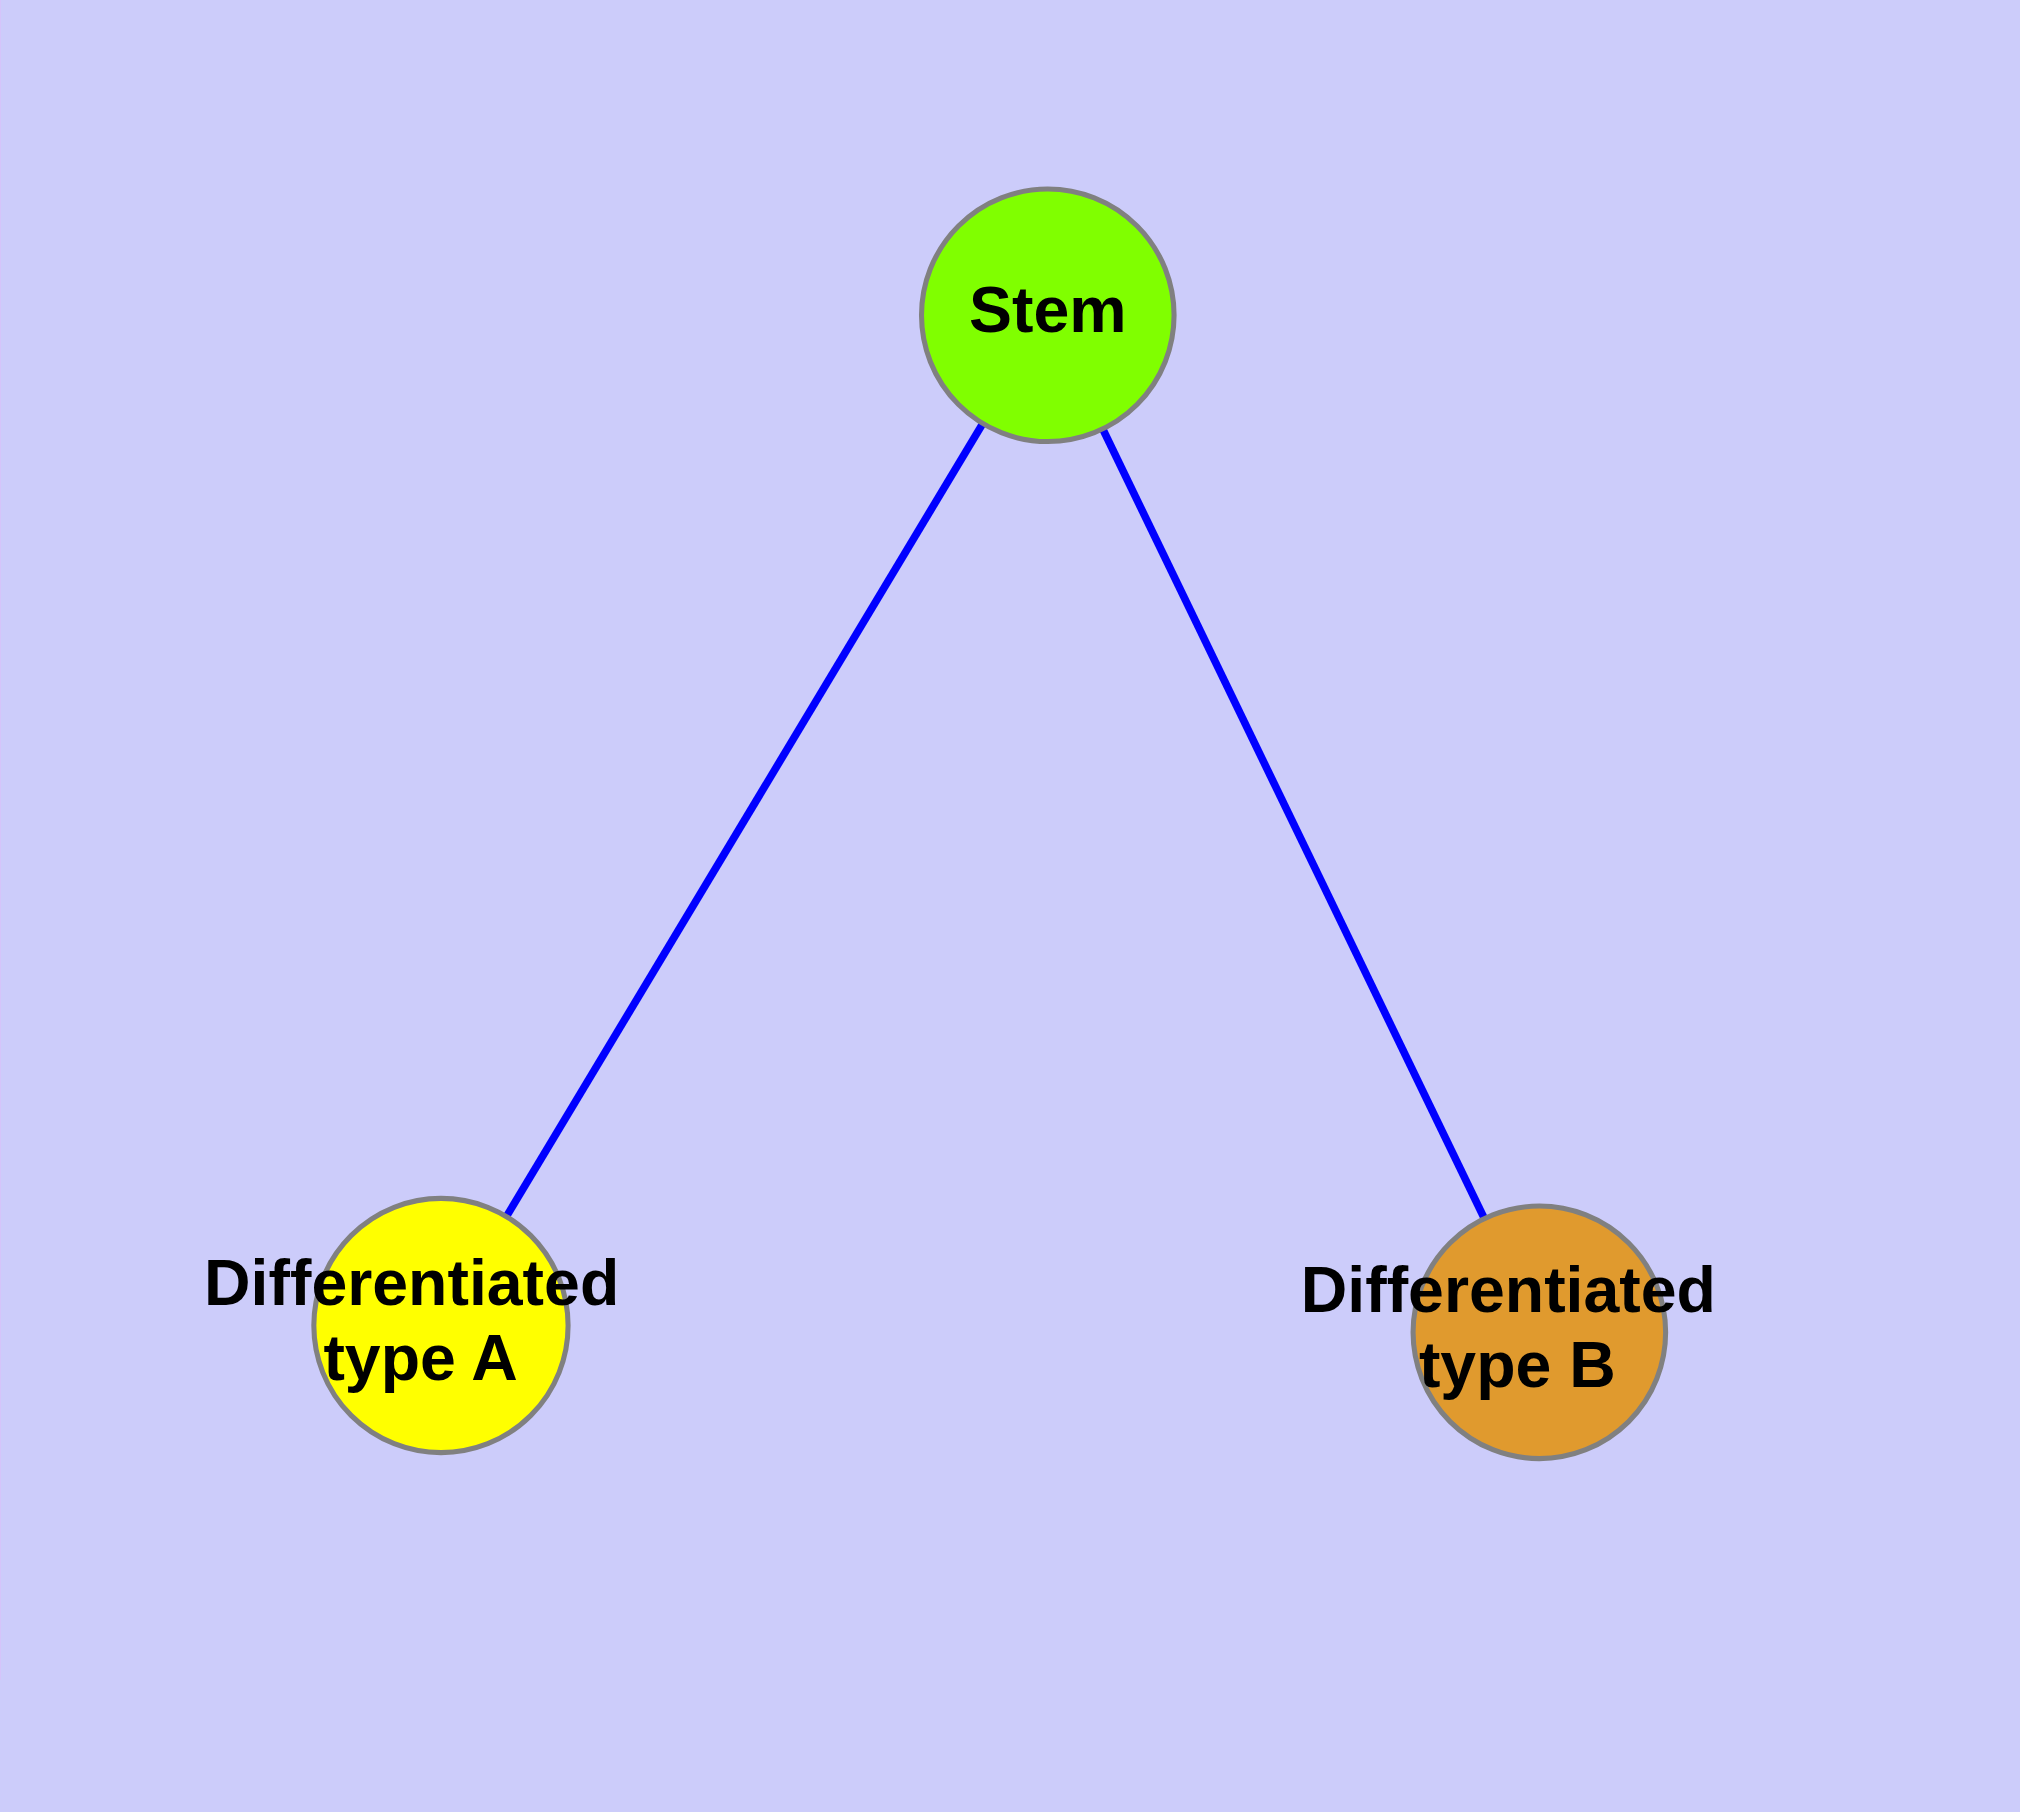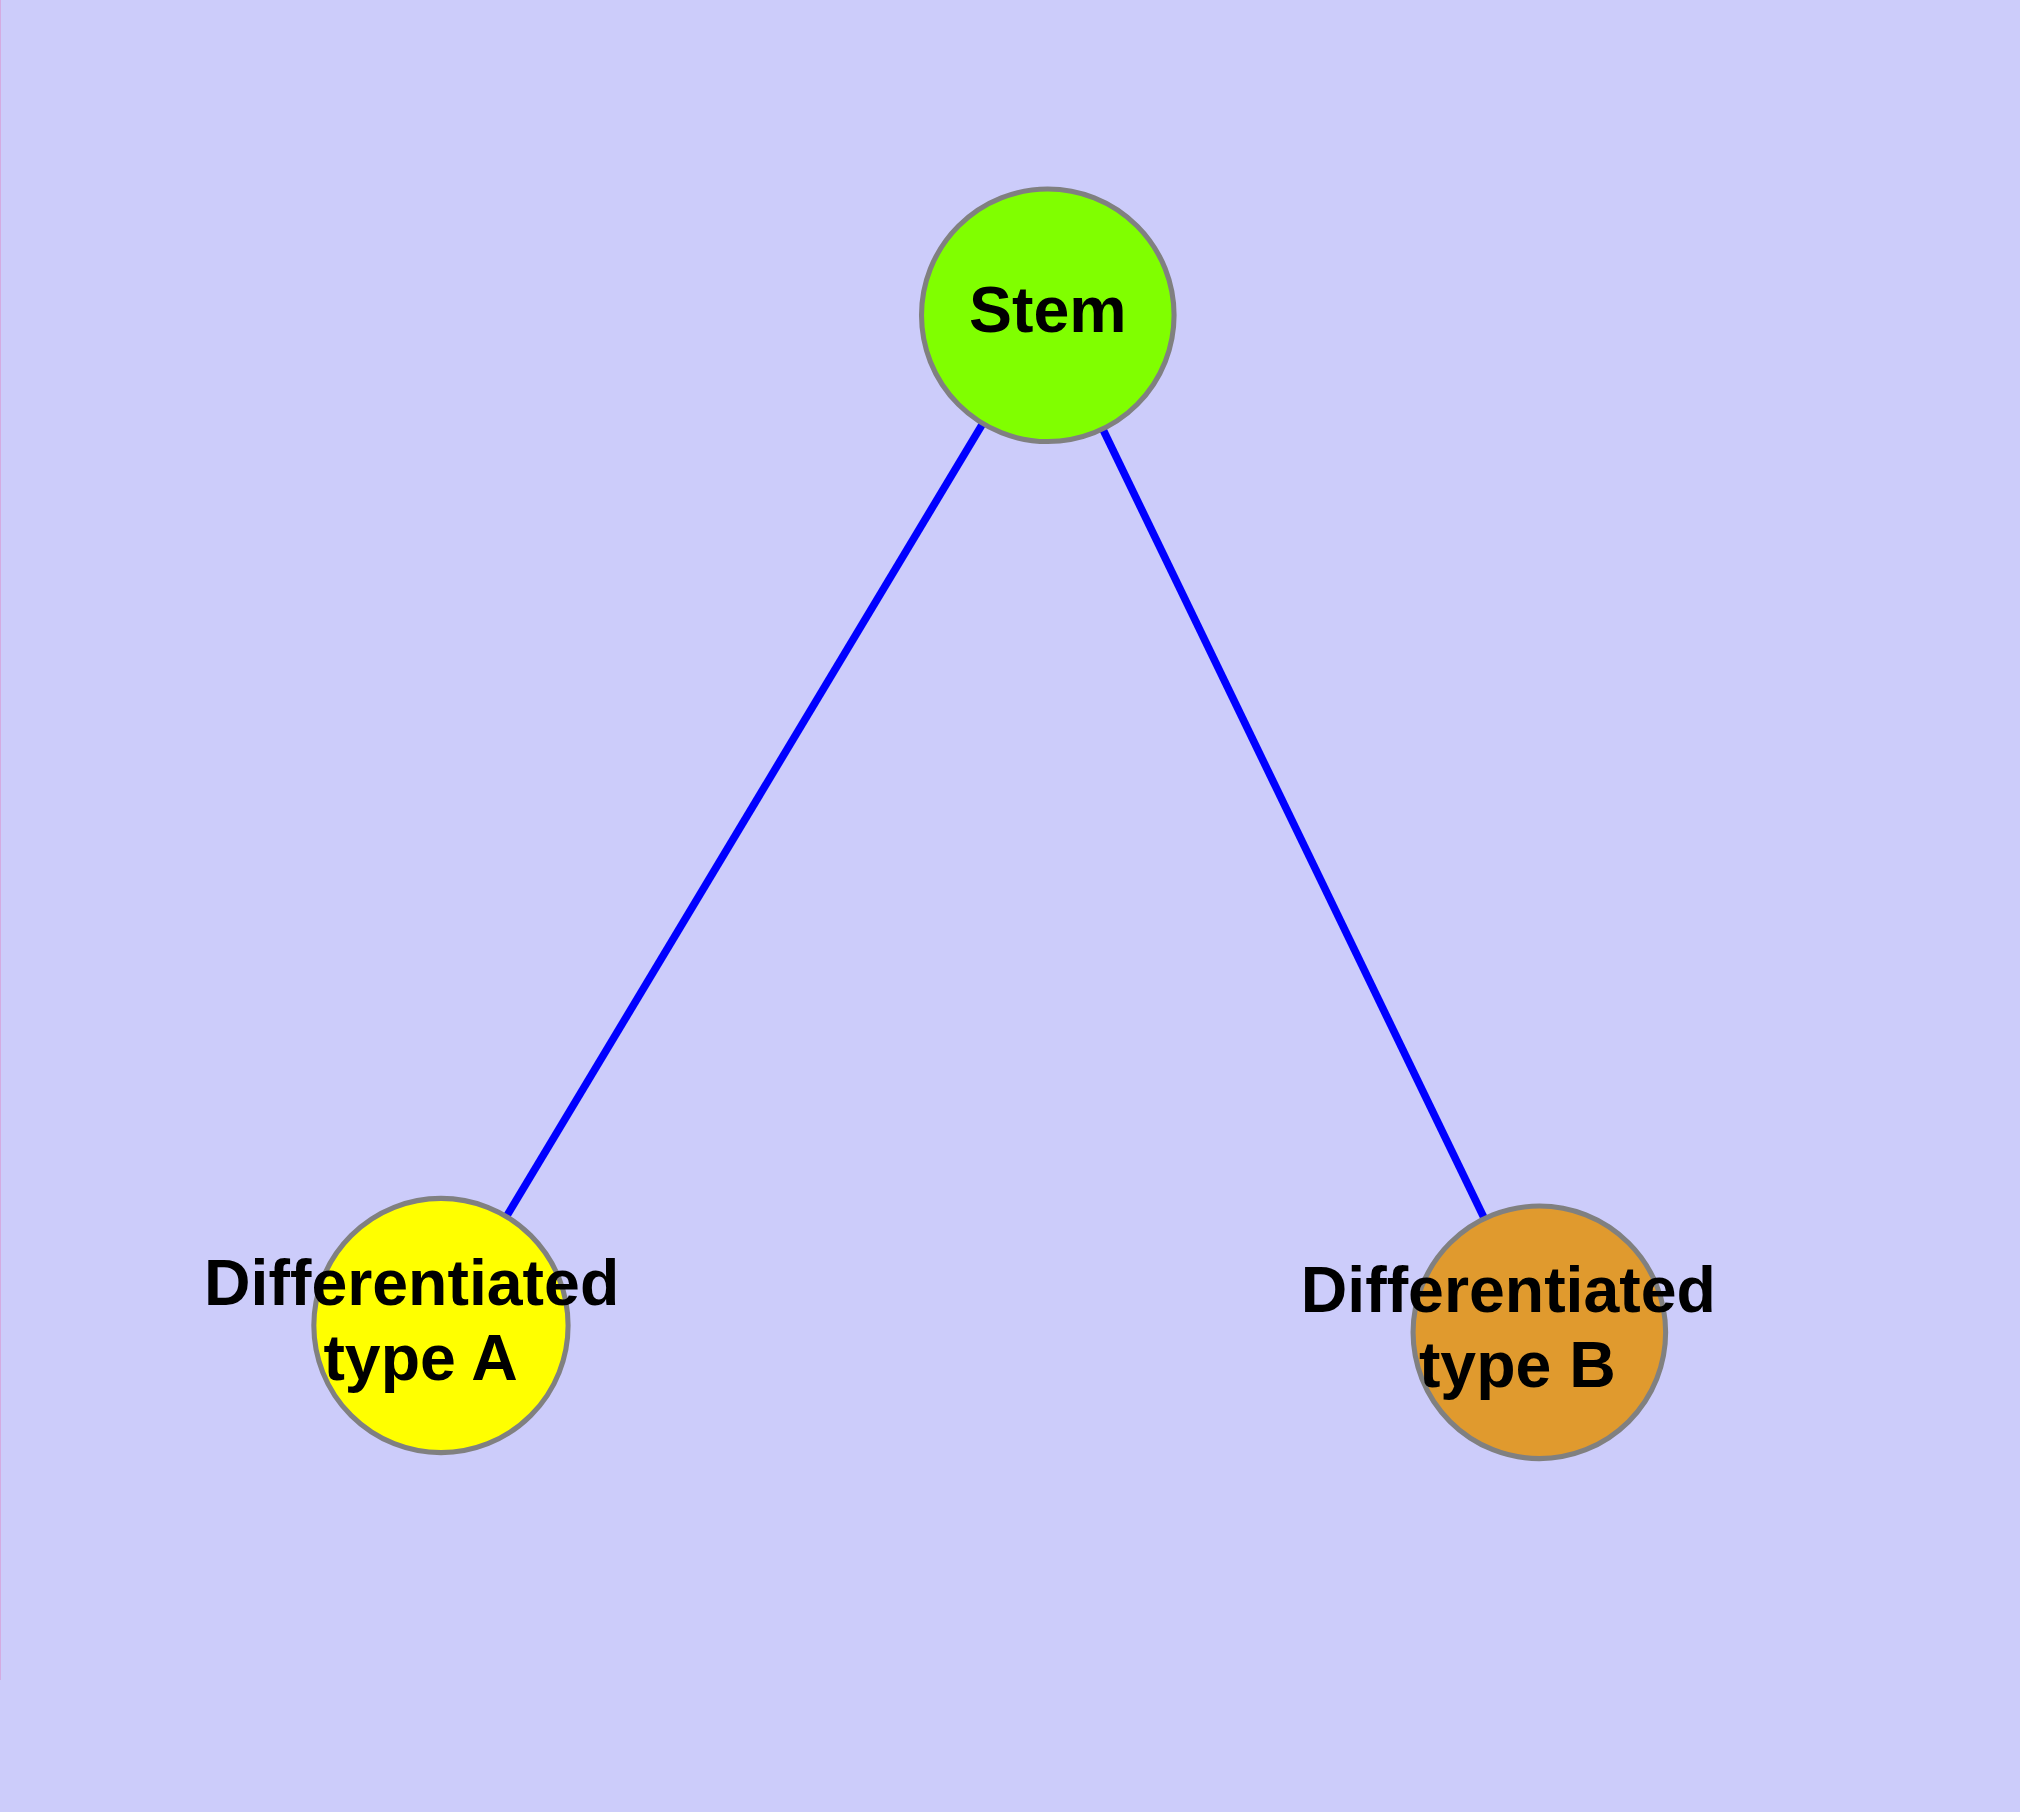--- a/index.html
+++ b/index.html
@@ -4,21 +4,21 @@
 <style>
   html, body {
     margin: 0;
     padding: 0;
     background: #ccccfa;
   }
   #canvas {
     position: relative;
     width: 2021px;
     height: 1680px;
-    background: #ec4899;
+    background: #f0abfc;
     overflow: hidden;
     font-family: "Liberation Sans", sans-serif;
   }
   #graph-svg {
     position: absolute;
     left: 0;
     top: 0;
     width: 2021px;
     height: 1812px;
     display: block;

